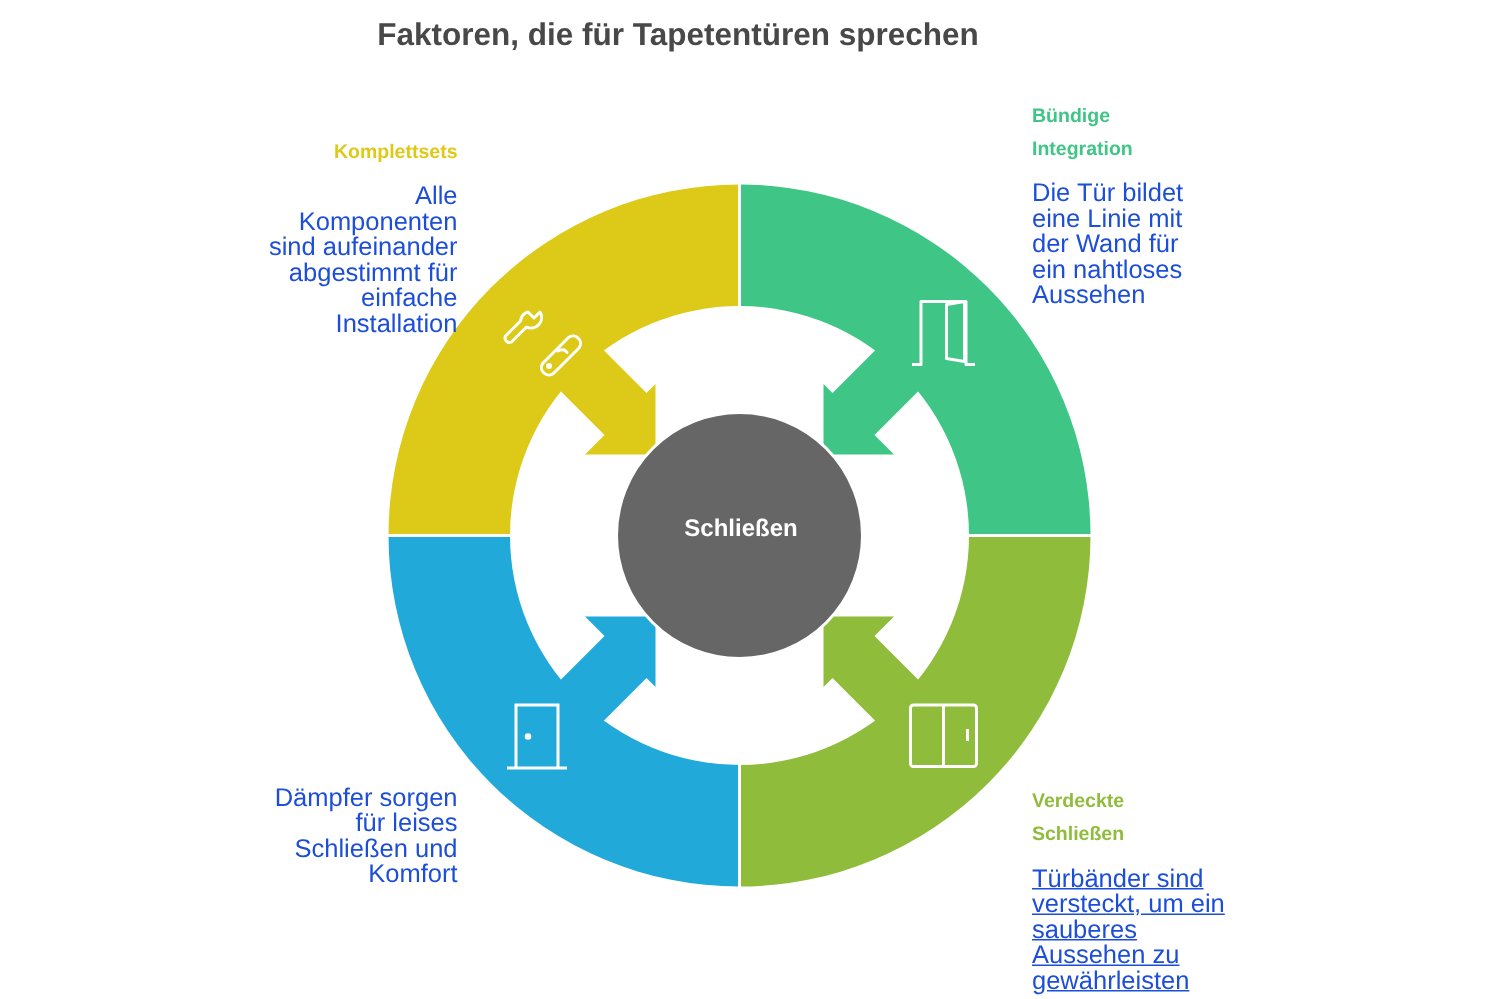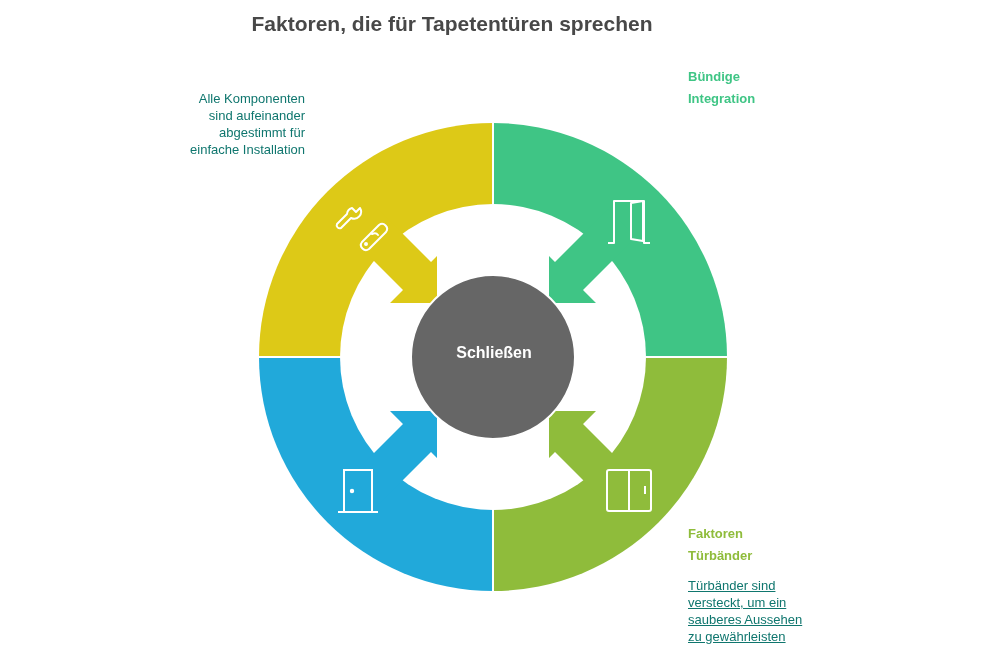--- a/index.html
+++ b/index.html
@@ -1,21 +1,21 @@
 <!DOCTYPE html>
 <html><head>
 <meta charset="utf-8">
 <style>
   html,body{margin:0;padding:0;background:#ffffff;}
   body{width:1000px;height:666px;position:relative;overflow:hidden;font-family:"Liberation Sans",sans-serif;}
   .title{position:absolute;left:0;top:12px;width:904px;text-align:center;font-size:21px;font-weight:bold;color:#484848;}
   svg.diagram{position:absolute;left:0;top:0;}
   .block{position:absolute;width:200px;}
   .block .head{font-size:13px;font-weight:bold;line-height:22px;margin-bottom:10px;}
-  .block .desc{font-size:13px;line-height:17px;color:#0f766e;}
+  .block .desc{font-size:17px;line-height:17px;color:#1d4ed8;}
   .left{text-align:right;}
   .right{text-align:left;}
   .center-label{position:absolute;left:413px;top:344px;width:162px;text-align:center;color:#ffffff;font-weight:bold;font-size:16px;}
 </style>
 </head>
 <body>
 
 <div class="title">Faktoren, die für Tapetentüren sprechen</div>
 
 <svg class="diagram" width="1000" height="666" viewBox="0 0 1000 666">
@@ -63,26 +63,29 @@
   <g fill="none" stroke="#ffffff" stroke-width="2">
     <rect x="607" y="470" width="44" height="41" rx="2"></rect>
     <line x1="629" y1="470" x2="629" y2="511"></line>
     <line x1="645" y1="486" x2="645" y2="494"></line>
   </g>
 </svg>
 
 <div class="center-label">Schließen</div>
 
 <div class="block left" style="left:105px;top:90px;">
+  <div class="head" style="color:#DDC917;">Komplettsets</div>
   <div class="desc" style="padding-left:70px;">Alle Komponenten sind aufeinander abgestimmt für einfache Installation</div>
 </div>
 
 <div class="block right" style="left:688px;top:66px;width:140px;">
   <div class="head" style="color:#3FC585;width:110px;">Bündige Integration</div>
+  <div class="desc" style="width:125px;">Die Tür bildet eine Linie mit der Wand für ein nahtloses Aussehen</div>
 </div>
 
 <div class="block left" style="left:105px;top:523px;">
+  <div class="desc" style="padding-left:75px;">Dämpfer sorgen für leises Schließen und Komfort</div>
 </div>
 
 <div class="block right" style="left:688px;top:523px;width:140px;">
-  <div class="head" style="color:#8FBC3B;width:100px;">Faktoren Türbänder</div>
+  <div class="head" style="color:#8FBC3B;width:100px;">Verdeckte Schließen</div>
   <div class="desc" style="width:130px;text-decoration:underline;">Türbänder sind versteckt, um ein sauberes Aussehen zu gewährleisten</div>
 </div>
 
 </body></html>

